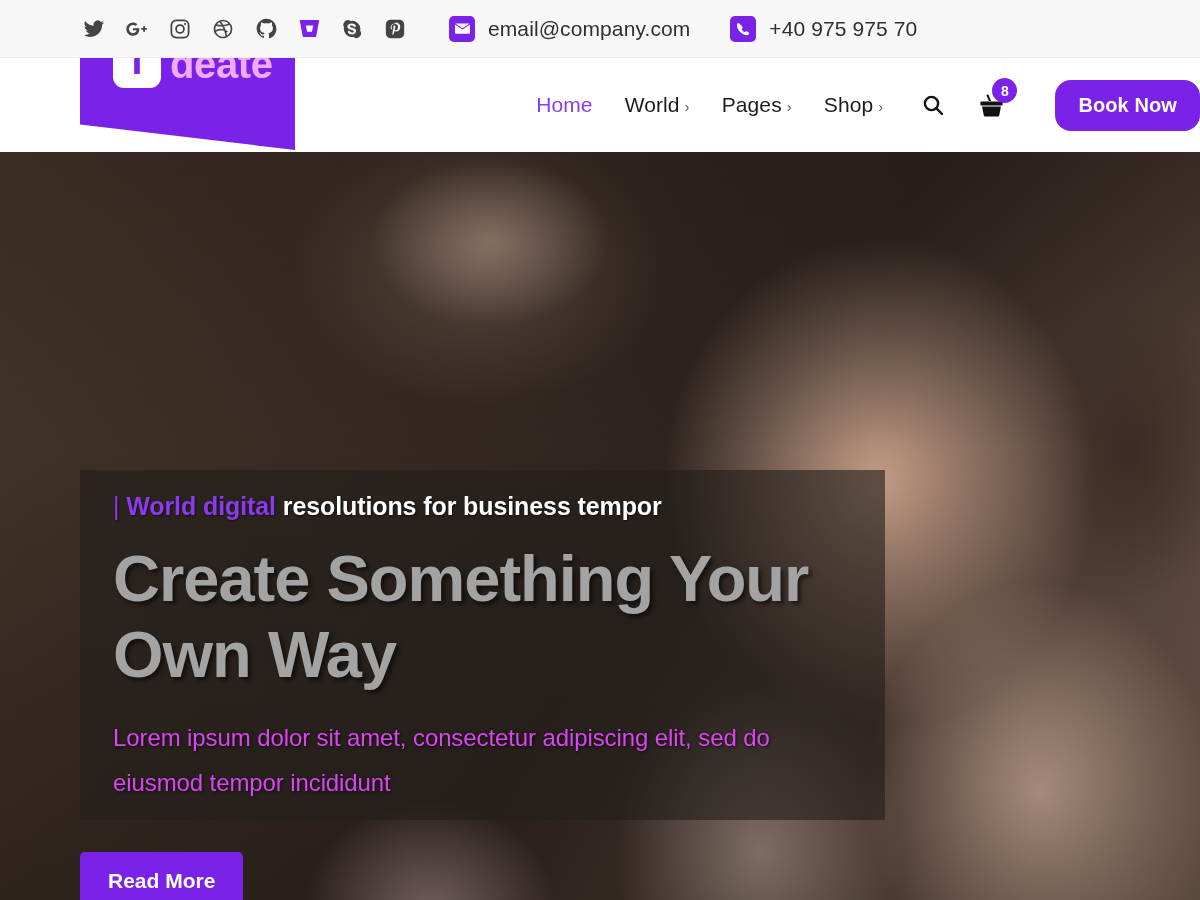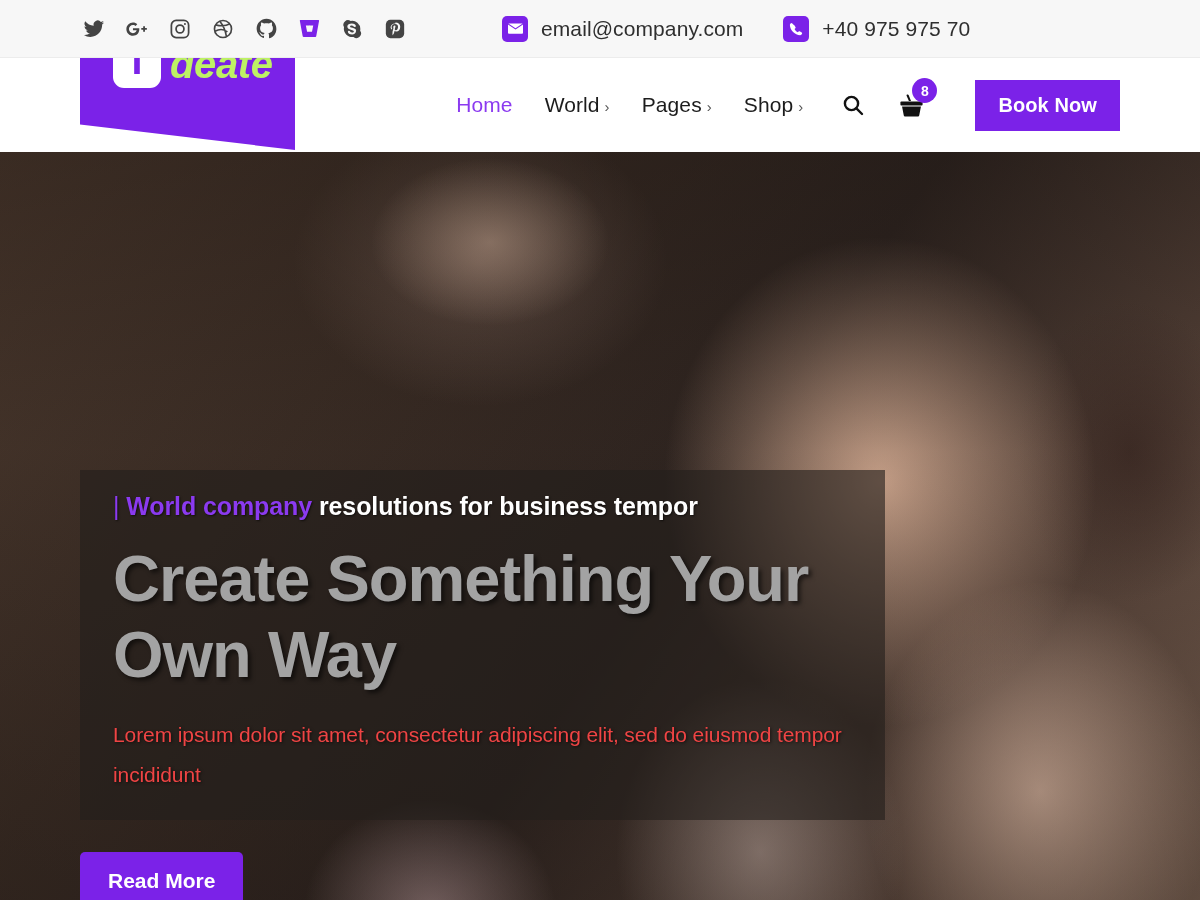--- a/index.html
+++ b/index.html
@@ -33,21 +33,21 @@
     display: flex; align-items: center; justify-content: center;
     color: #444444;
     cursor: pointer;
   }
   .social-ic svg { display: block; }
   .social-ic.accent { color: #7b22e8; }
 
   .contact-group {
     display: flex;
     align-items: center;
-    margin-left: 95px;
+    margin-left: 42px;
     gap: 40px;
     text-align: center;
   }
   .contact-item {
     display: flex; align-items: center; gap: 13px;
     cursor: pointer;
   }
   .contact-badge {
     width: 26px; height: 26px;
     background: #7b22e8;
@@ -92,35 +92,33 @@
     border-radius: 11px;
     display: flex; align-items: center; justify-content: center;
     color: #7b22e8;
     font-size: 32px;
     font-weight: bold;
     line-height: 1;
     font-family: "DejaVu Sans", sans-serif;
     padding-bottom: 2px;
   }
   .logo-word {
-    color: #bef264;
+    color: #f0abfc;
     font-size: 40px;
     font-weight: bold;
     letter-spacing: -.4px;
-    font-style: italic;
   }
 
   .nav-wrap {
     position: absolute;
     left: 330px; right: 0; top: 0;
     height: 94px;
     display: flex;
     align-items: center;
     justify-content: flex-end;
-    padding-right: 80px;
   }
   .nav-menu { display: flex; align-items: center; gap: 32px; }
   .nav-item {
     display: flex; align-items: baseline; gap: 5px;
     font-size: 21px;
     color: #1c1c1c;
     cursor: pointer;
     letter-spacing: .1px;
   }
   .nav-item.active { color: #8b3af0; }
@@ -148,21 +146,21 @@
     font-weight: bold;
     display: flex; align-items: center; justify-content: center;
   }
   .book-btn {
     margin-left: 20px;
     background: #7b22e8;
     color: #fff;
     font-size: 20px;
     font-weight: bold;
     border: none;
-    border-radius: 0;
+    border-radius: 16px;
     padding: 14px 23px;
     cursor: pointer;
     font-family: "Liberation Sans", sans-serif;
     letter-spacing: .1px;
   }
 
   
   .hero {
     position: absolute;
     left: 0; top: 152px;
@@ -218,22 +216,22 @@
     font-size: 65px;
     font-weight: bold;
     color: #a3a3a3;
     line-height: 1.17;
     letter-spacing: -1px;
     text-shadow: 3px 3px 4px rgba(0,0,0,.55);
     max-width: 760px;
   }
   .hero-desc {
     margin-top: 22px;
-    font-size: 21px;
-    color: #ef4444;
+    font-size: 24px;
+    color: #d946ef;
     line-height: 1.88;
     max-width: 740px;
     text-shadow: 1px 1px 3px rgba(0,0,0,.6);
     letter-spacing: -.1px;
   }
   .read-btn {
     position: absolute;
     left: 80px; top: 700px;
     z-index: 14;
     background: #7b22e8;
@@ -379,21 +377,21 @@
     </div>
   </div>
 
   <div class="hero">
     <div class="hero-photo"></div>
     <div class="hero-box"></div>
 
     <div class="hero-content">
       <div class="hero-sub">
         <span class="bar">|</span>
-        <span class="accent">World company</span>
+        <span class="accent">World digital</span>
         <span>resolutions for business tempor</span>
       </div>
       <div class="hero-title">Create Something Your Own Way</div>
       <div class="hero-desc">Lorem ipsum dolor sit amet, consectetur adipiscing elit, sed do eiusmod tempor incididunt</div>
     </div>
 
     <button class="read-btn">Read More</button>
 
   </div>
 

